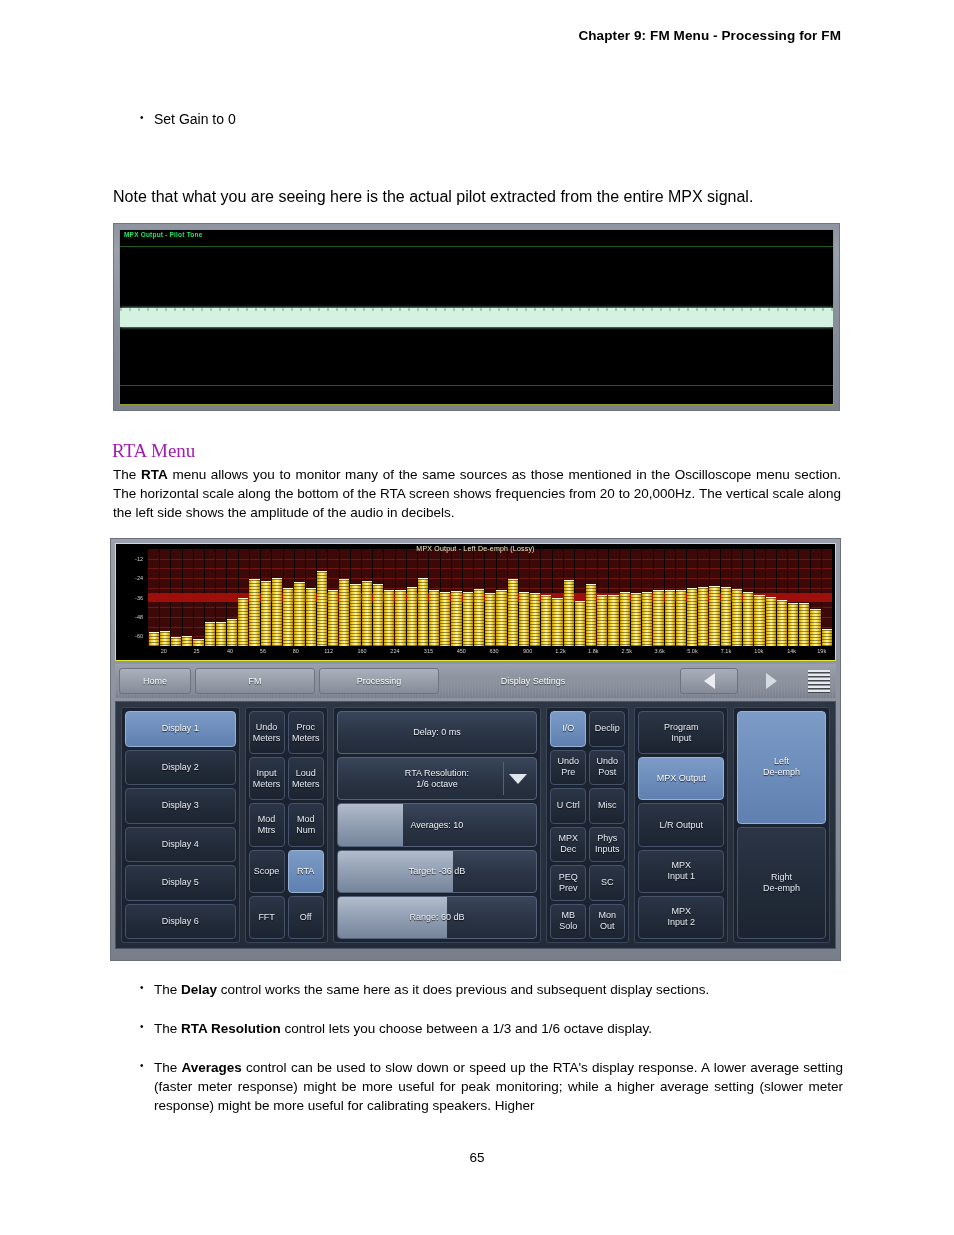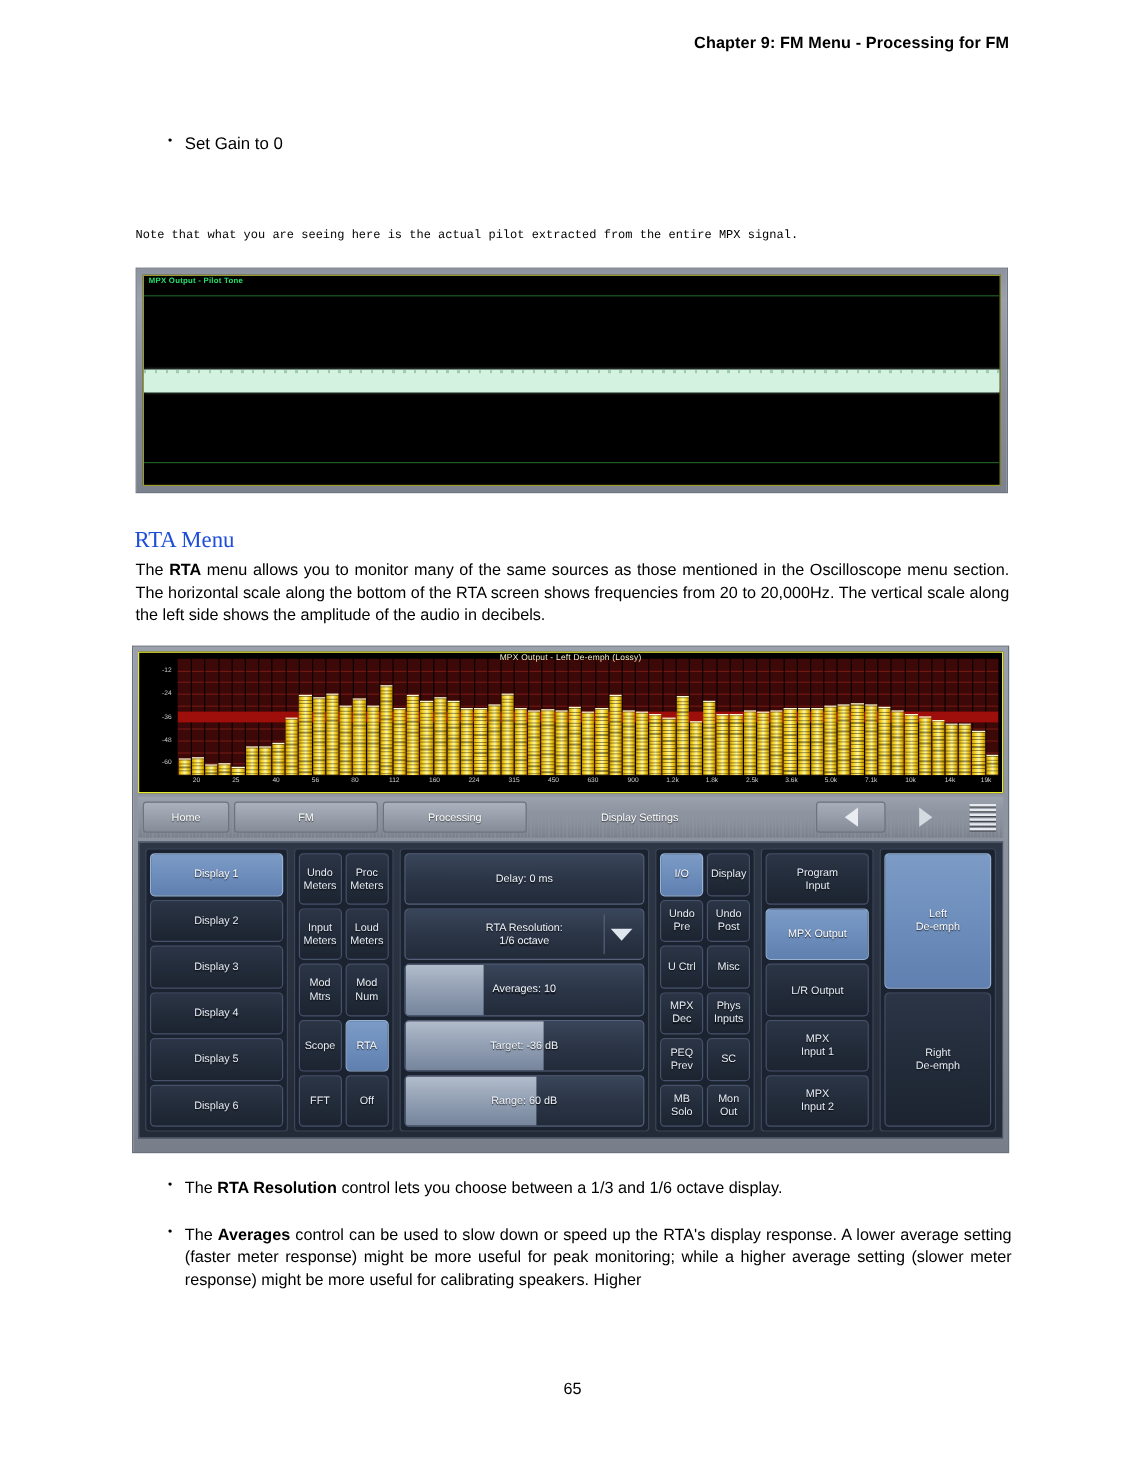--- a/index.html
+++ b/index.html
@@ -47,23 +47,22 @@
     top: -2px;
     font-size: 10px;
     color: #000;
   }
 
   .note-para {
     position: absolute;
     left: 113px;
     top: 188px;
     width: 740px;
-    font-size: 10px;
+    font-size: 16px;
     line-height: 18px;
-    font-family: Liberation Mono, monospace;
   }
 
   
   .scope-fig {
     position: absolute;
     left: 113px;
     top: 223px;
     width: 727px;
     height: 188px;
     background: linear-gradient(180deg,#8d94a0 0%,#9aa1ad 14%,#878e9a 55%,#7b828e 100%);
@@ -112,21 +111,21 @@
        rgba(120,170,140,.55) 0 2px, rgba(255,255,255,0) 2px 9px);
   }
 
   
   .sect-head {
     position: absolute;
     left: 112px;
     top: 440px;
     font-family: "Liberation Serif", serif;
     font-size: 19px;
-    color: #1d4ed8;
+    color: #a21caf;
   }
   .rta-para {
     position: absolute;
     left: 113px;
     top: 465px;
     width: 728px;
     font-size: 13.5px;
     line-height: 19px;
     text-align: justify;
   }
@@ -342,21 +341,21 @@
     padding: 1px;
   }
   .btn.sel {
     background: linear-gradient(180deg,#7c9bc6 0%,#6f8fbd 45%,#5f80b0 100%);
     border-color: #96b2d6;
     color: #ffffff;
   }
   .col-display { width: 120px; }
   .col-display .btn { font-size: 9px; }
   .col-meters  { width: 84px; }
-  .col-sliders { width: 211px; justify-content: flex-end; }
+  .col-sliders { width: 211px; }
   .col-small   { width: 84px; }
   .col-src     { width: 95px; }
   .col-deemph  { width: 98px; }
 
   .col-sliders .sbtn {
     position: relative;
     overflow: hidden;
     border: 1px solid #55617a;
     border-radius: 4px;
     background: linear-gradient(180deg,#39455a 0%,#2a3445 55%,#222b39 100%);
@@ -698,21 +697,21 @@
           <div class="slabel">Target: -36 dB</div>
         </div>
         <div class="sbtn">
           <div class="sfill" style="width: 55%;"></div>
           <div class="slabel">Range: 60 dB</div>
         </div>
       </div>
 
     <div class="grp cols2 col-small" id="grp-small">
         <div class="btn sel">I/O</div>
-        <div class="btn">Display</div>
+        <div class="btn">Declip</div>
         <div class="btn">Undo<br>Pre</div>
         <div class="btn">Undo<br>Post</div>
         <div class="btn">U Ctrl</div>
         <div class="btn">Misc</div>
         <div class="btn">MPX<br>Dec</div>
         <div class="btn">Phys<br>Inputs</div>
         <div class="btn">PEQ<br>Prev</div>
         <div class="btn">SC</div>
         <div class="btn">MB<br>Solo</div>
         <div class="btn">Mon<br>Out</div>
@@ -728,17 +727,18 @@
 
     <div class="grp col-deemph" id="grp-deemph">
         <div class="btn sel">Left<br>De-emph</div>
         <div class="btn">Right<br>De-emph</div>
       </div>
 
   </div>
 </div>
 
 <div class="bottom-bullets">
+  <div class="bb">The <b>Delay</b> control works the same here as it does previous and subsequent display sections.</div>
   <div class="bb">The <b>RTA Resolution</b> control lets you choose between a 1/3 and 1/6 octave display.</div>
   <div class="bb">The <b>Averages</b> control can be used to slow down or speed up the RTA's display response. A lower average setting (faster meter response) might be more useful for peak monitoring; while a higher average setting (slower meter response) might be more useful for calibrating speakers. Higher</div>
 </div>
 
 <div class="pagenum">65</div>
 
 </body></html>

